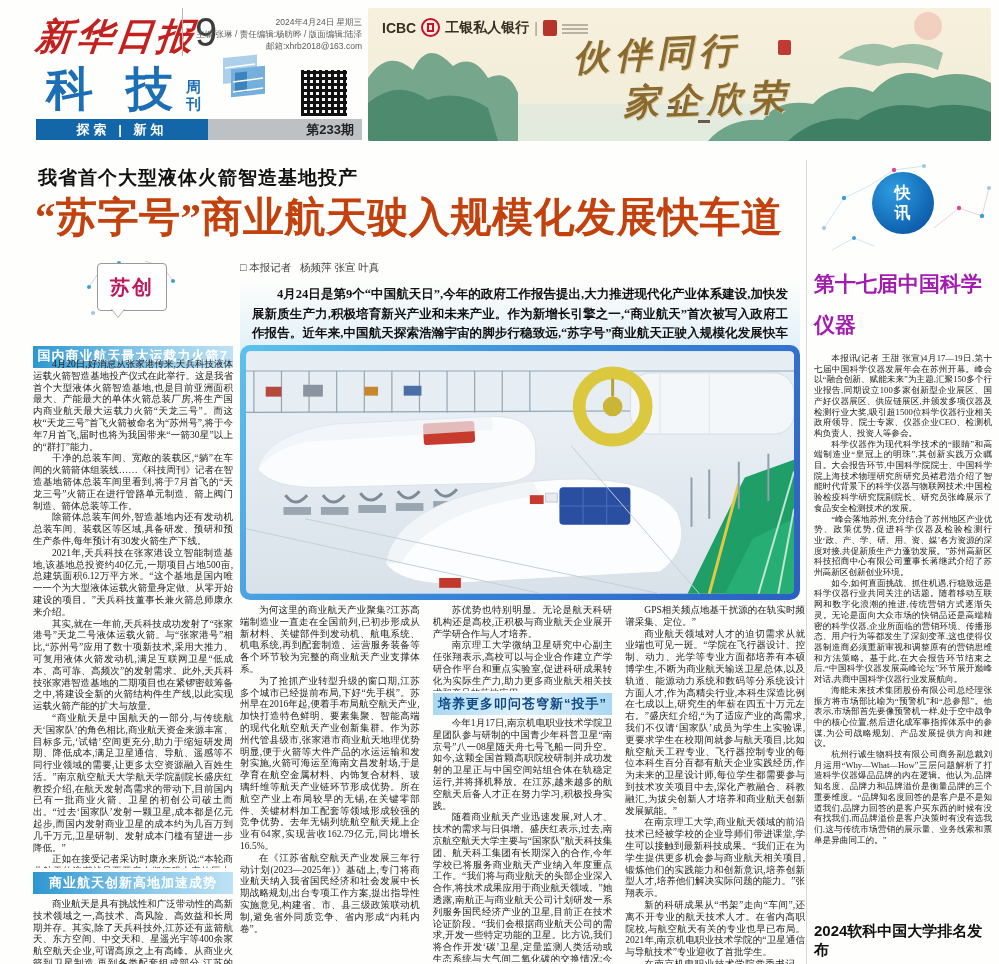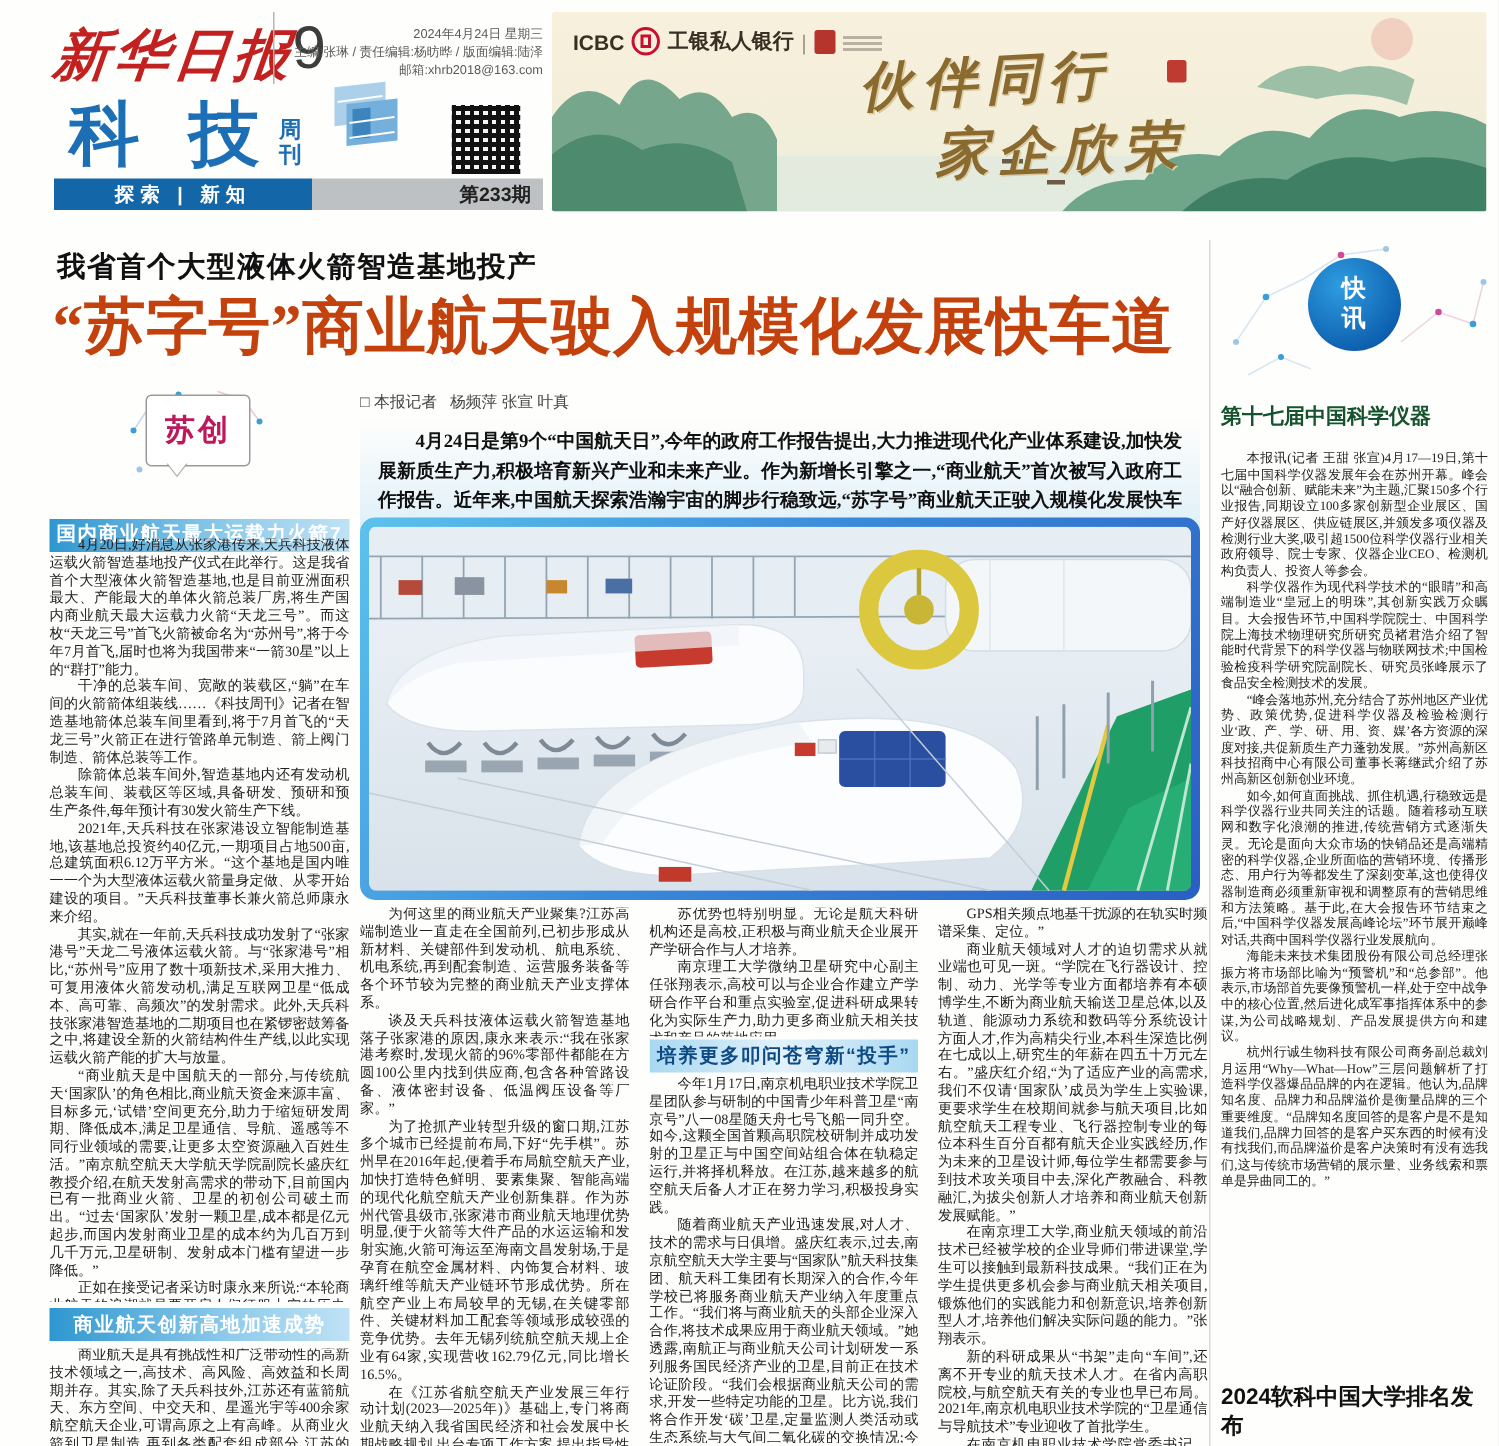--- a/index.html
+++ b/index.html
@@ -85,21 +85,21 @@
   .col2bar{margin:2px 0 3px 0;}
   .col2bottom{height:244px;overflow:hidden;}
   
   .divider{position:absolute;left:806px;top:160px;width:1px;height:804px;background:#d8d8d4;}
   .sidebar{position:absolute;left:814px;top:158px;width:178px;height:806px;display:flex;flex-direction:column;}
   .kx-badge{position:relative;height:104px;flex:none;}
   .kx-circle{position:absolute;left:58px;top:14px;width:62px;height:62px;border-radius:50%;
       background:radial-gradient(circle at 35% 30%,#2e9ce0,#0d5fae 75%);color:#fff;text-align:center;
       font-family:"Liberation Sans",sans-serif;font-weight:bold;font-size:16px;line-height:20px;
       display:flex;flex-direction:column;justify-content:center;letter-spacing:1px;}
-  .sb-title{flex:none;font-size:14px;font-weight:bold;line-height:29px;color:#14532d;margin-top:2px;}
+  .sb-title{flex:none;font-size:21px;font-weight:bold;line-height:41px;color:#a21caf;margin-top:2px;}
   .sb-body{flex:none;height:548px;overflow:hidden;margin-top:7px;}
   .sb-body p{font-size:8.6px;line-height:10.7px;color:#222;margin:0;text-indent:2em;text-align:justify;}
   .sb-art2{margin-top:auto;flex:none;}
   .sb-art2 .k2{font-size:15px;font-weight:bold;color:#111;font-family:"Liberation Sans",sans-serif;margin-bottom:4px;}
 </style>
 </head>
 <body>
 
 <div class="page">
 
@@ -291,21 +291,20 @@
             <line x1="60" y1="170" x2="420" y2="246"></line>
           <line x1="330" y1="96" x2="460" y2="246"></line>
         </g>
       </svg>
     </div>
 
     <div class="cols">
       <div class="col">
 
       <p>为何这里的商业航天产业聚集?江苏高端制造业一直走在全国前列,已初步形成从新材料、关键部件到发动机、航电系统、机电系统,再到配套制造、运营服务装备等各个环节较为完整的商业航天产业支撑体系。</p>
-          <p>谈及天兵科技液体运载火箭智造基地落子张家港的原因,康永来表示:“我在张家港考察时,发现火箭的96%零部件都能在方圆100公里内找到供应商,包含各种管路设备、液体密封设备、低温阀压设备等厂家。”</p>
           <p>为了抢抓产业转型升级的窗口期,江苏多个城市已经提前布局,下好“先手棋”。苏州早在2016年起,便着手布局航空航天产业,加快打造特色鲜明、要素集聚、智能高端的现代化航空航天产业创新集群。作为苏州代管县级市,张家港市商业航天地理优势明显,便于火箭等大件产品的水运运输和发射实施,火箭可海运至海南文昌发射场,于是孕育在航空金属材料、内饰复合材料、玻璃纤维等航天产业链环节形成优势。所在航空产业上布局较早的无锡,在关键零部件、关键材料加工配套等领域形成较强的竞争优势。去年无锡列统航空航天规上企业有64家,实现营收162.79亿元,同比增长16.5%。</p>
           <p>在《江苏省航空航天产业发展三年行动计划(2023—2025年)》基础上,专门将商业航天纳入我省国民经济和社会发展中长期战略规划,出台专项工作方案,提出指导性实施意见,构建省、市、县三级政策联动机制,避免省外同质竞争、省内形成“内耗内卷”。</p>
         </div>
       <div class="col">
         <div class="col2top">
 
         <p>苏优势也特别明显。无论是航天科研机构还是高校,正积极与商业航天企业展开产学研合作与人才培养。</p>
             <p>南京理工大学微纳卫星研究中心副主任张翔表示,高校可以与企业合作建立产学研合作平台和重点实验室,促进科研成果转化为实际生产力,助力更多商业航天相关技术和产品的落地应用。</p>
           </div>
         <div class="secbar light col2bar">培养更多叩问苍穹新“投手”</div>

